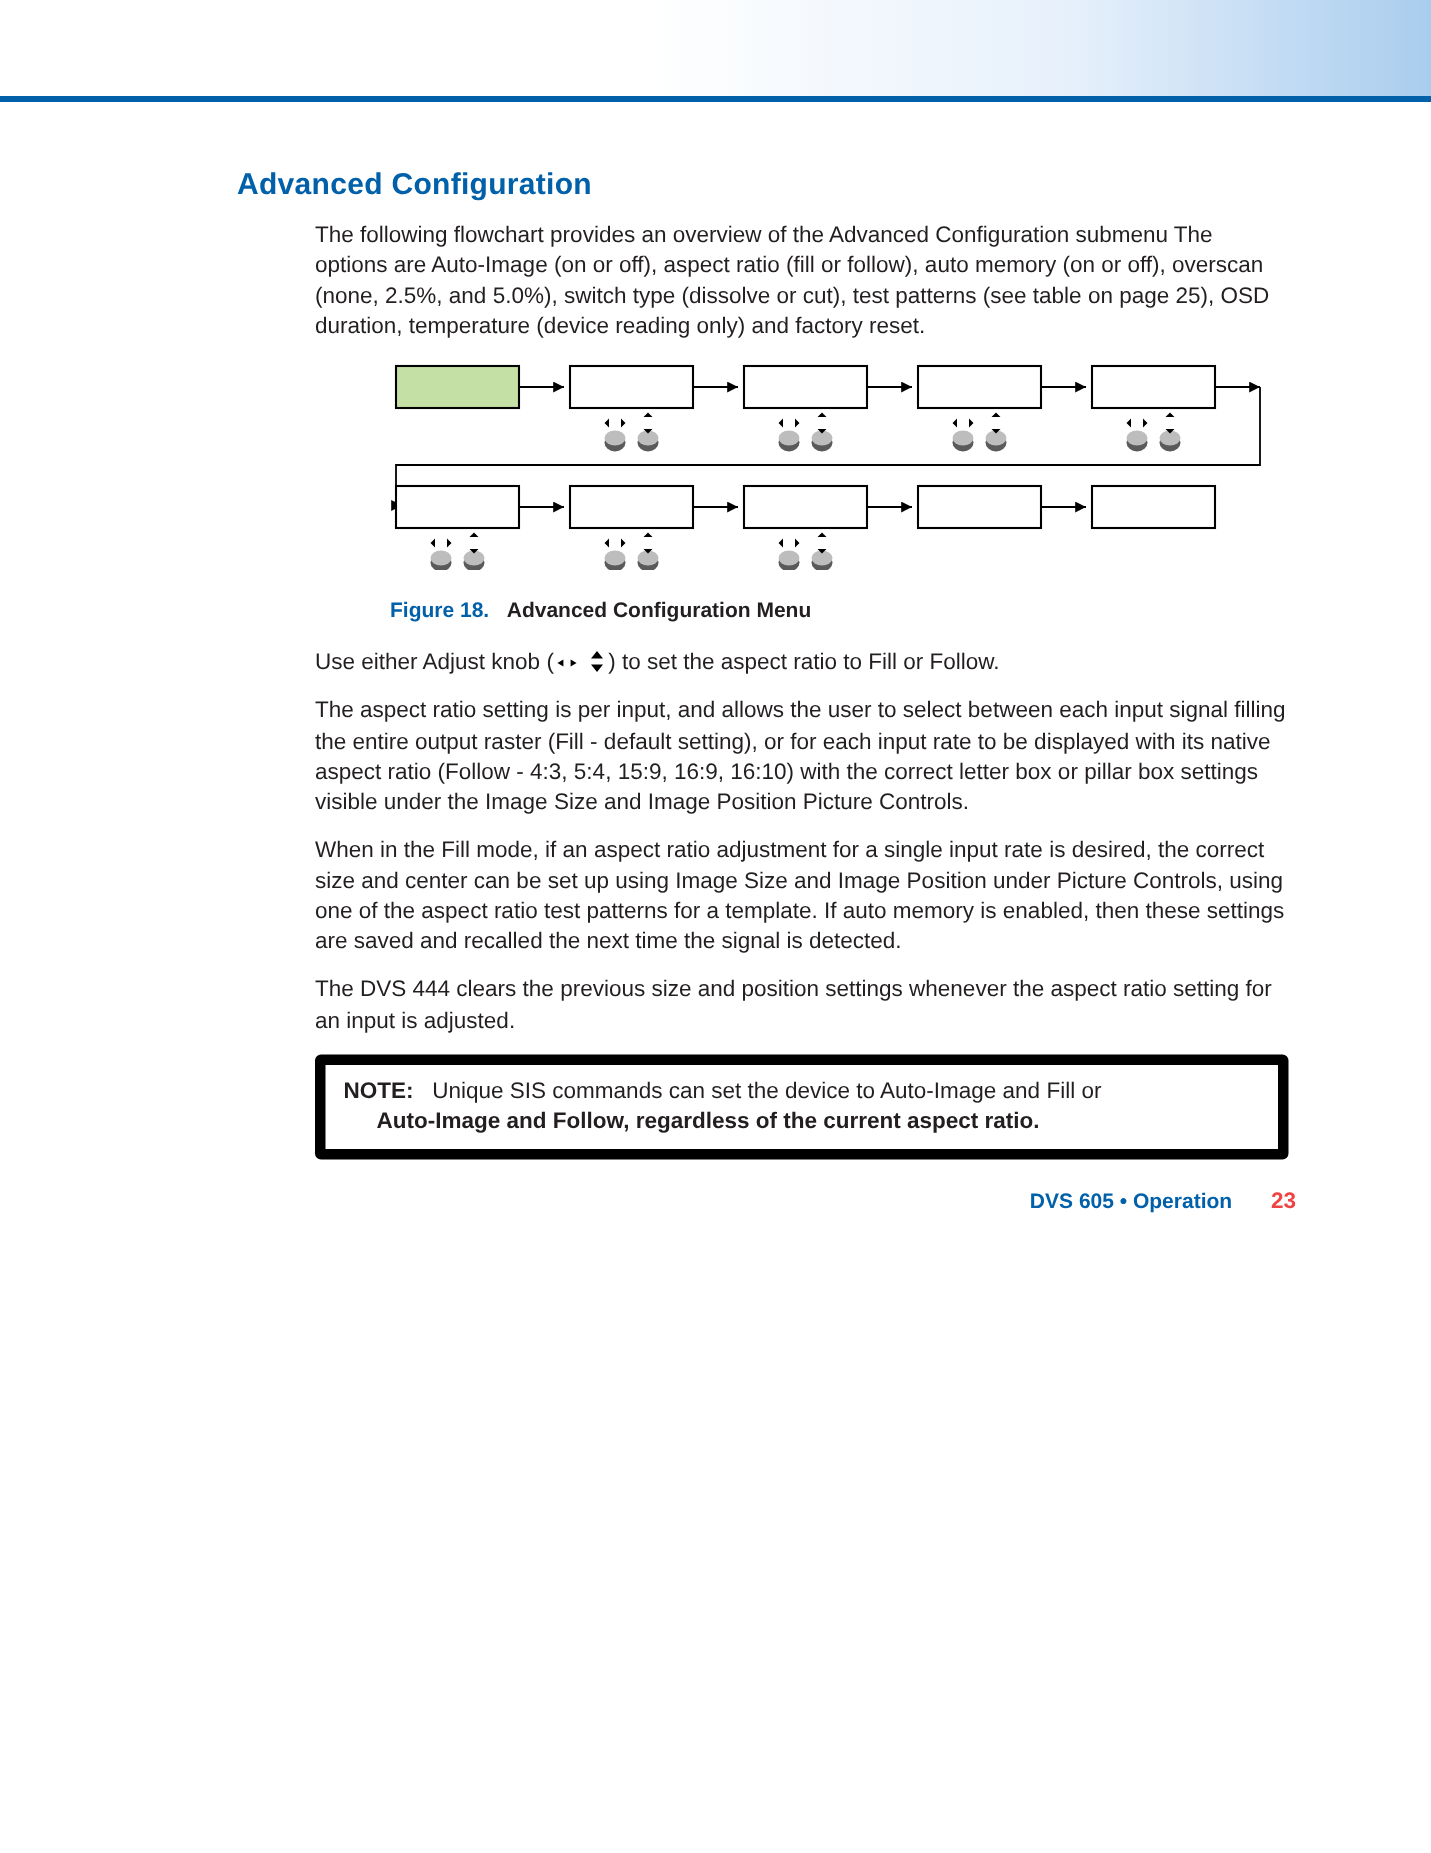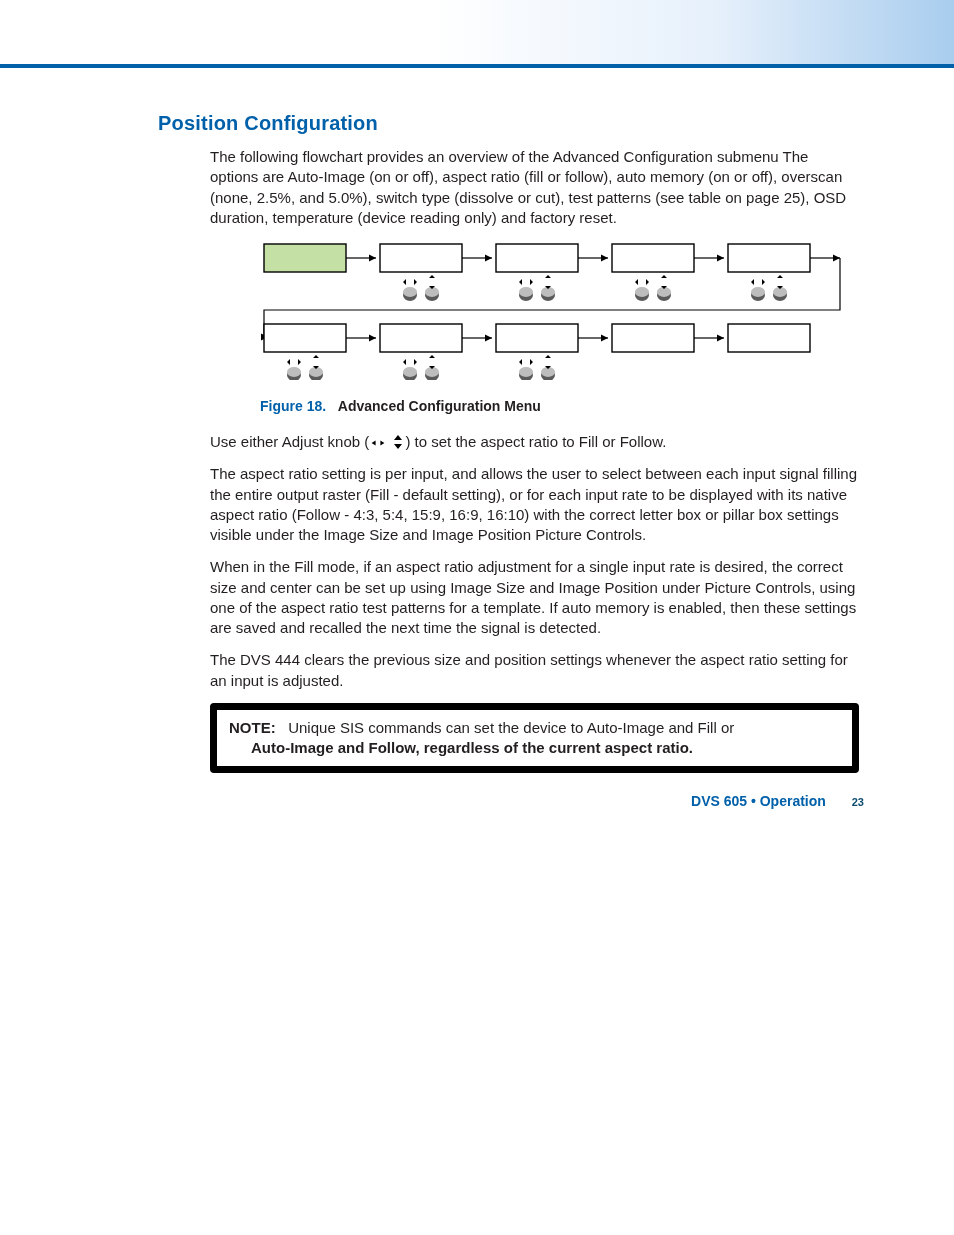--- a/index.html
+++ b/index.html
@@ -62,21 +62,21 @@
   .note-box .note-label { font-weight: 700; }
   .note-body { display: inline; }
   .note-cont { padding-left: 22px; display: block; font-weight: bold; }
   .footer {
     position: absolute;
     right: 90px;
     bottom: 24px;
     font-size: 14px;
   }
   .footer .doc { color: #0060a9; font-weight: 700; padding-left: 32px; }
-  .footer .pg  { color: #0c4a6e; font-weight: 700; padding-left: 22px; font-size: 11px; }
+  .footer .pg  { color: #ef4444; font-weight: 700; padding-left: 22px; font-size: 15px; }
 
   
   svg.flowchart { display: block; }
   .fc-box { stroke: #000; stroke-width: 1.4; fill: #fff; }
   .fc-box.first { fill: #c5e0a5; }
   .fc-arrow { stroke: #000; stroke-width: 1.2; fill: none; marker-end: url(#arrowhead); }
   .knob-body   { fill: #5a5a5a; }
   .knob-top    { fill: #bdbdbd; }
   .knob-arrows { fill: #000; }
 
@@ -84,21 +84,21 @@
   .inline-glyph { display:inline-block; vertical-align:-3px; margin:0 1px; }
 </style>
 </head>
 <body>
 
 <div class="top-band"></div>
 <div class="hr-thick"></div>
 
 <div class="page">
 
-  <h1 class="section">Position Configuration</h1>
+  <h1 class="section">Advanced Configuration</h1>
 
   <div class="body-indent">
     <p>The following flowchart provides an overview of the Advanced Configuration submenu The options are Auto-Image (on or off), aspect ratio (fill or follow), auto memory (on or off), overscan (none, 2.5%, and 5.0%), switch type (dissolve or cut), test patterns (see table on page 25), OSD duration, temperature (device reading only) and factory reset.</p>
   </div>
 
   <div class="figure-wrap">
     <svg class="flowchart" width="600" height="140" viewBox="0 0 600 140">
       <defs>
         <marker id="arrowhead" markerWidth="8" markerHeight="8" refX="6" refY="3" orient="auto">
           <path d="M0,0 L6,3 L0,6 Z" fill="#000"></path>

